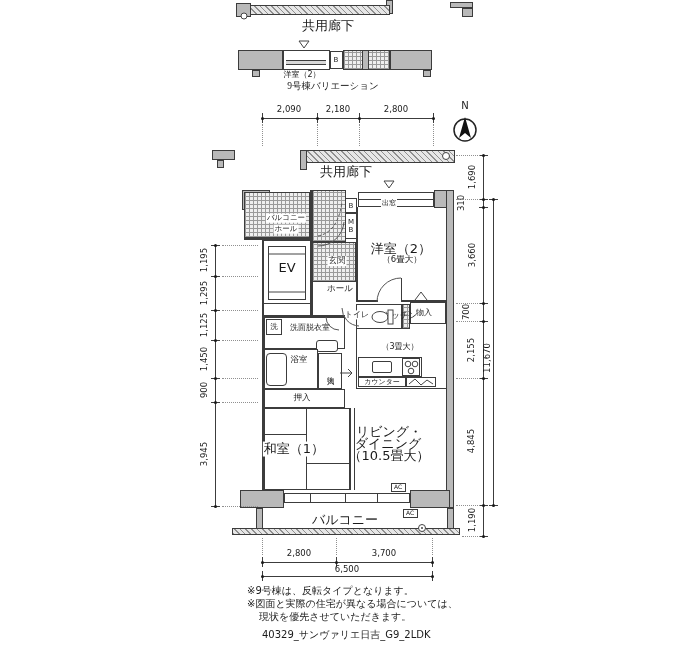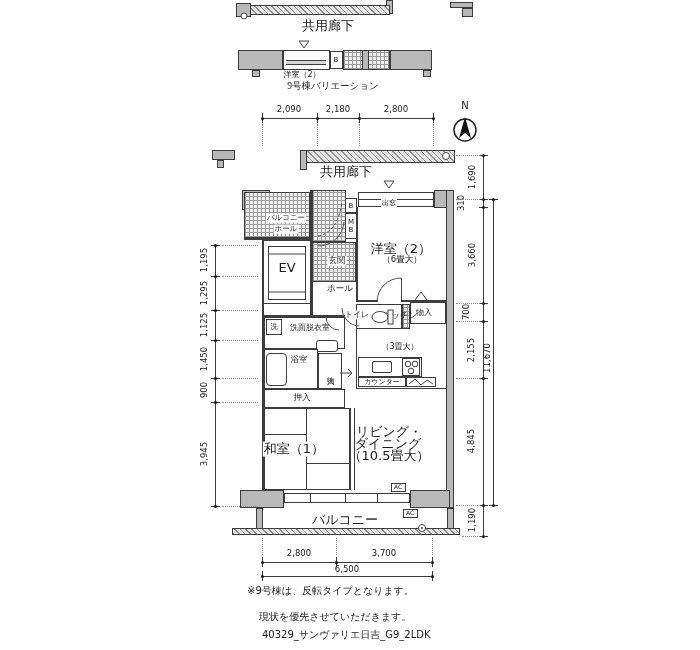--- a/index.html
+++ b/index.html
@@ -252,20 +252,21 @@
   <div class="a ln" style="left:262px;top:571px;width:1px;height:10px;"></div>
   <div class="a ln" style="left:432px;top:571px;width:1px;height:10px;"></div>
   <div class="dot" style="left:261px;top:575px;"></div>
   <div class="dot" style="left:431px;top:575px;"></div>
   <div class="dim" style="left:347px;top:569px;">6,500</div>
   <div class="extv" style="left:262px;top:538px;height:17px;"></div>
   <div class="extv" style="left:336px;top:538px;height:17px;"></div>
   <div class="extv" style="left:432px;top:538px;height:17px;"></div>
 
   <div class="note" style="left:247px;top:586px;">※9号棟は、反転タイプとなります。</div>
+  <div class="note" style="left:247px;top:599px;">※図面と実際の住宅が異なる場合については、</div>
   <div class="note" style="left:259px;top:612px;">現状を優先させていただきます。</div>
   <div class="note" style="left:262px;top:630px;">40329_サンヴァリエ日吉_G9_2LDK</div>
 
   <svg class="ovl" width="700" height="650" viewBox="0 0 700 650">
 
     <circle cx="465" cy="130" r="11" fill="none" stroke="#222" stroke-width="1.5"></circle>
     <polygon points="465,117 459,138 465,133 471,138" fill="#111"></polygon>
 
     <polygon points="299,41 309,41 304,48" fill="none" stroke="#444" stroke-width="1"></polygon>
     <polygon points="384,181 394,181 389,188" fill="none" stroke="#444" stroke-width="1"></polygon>

